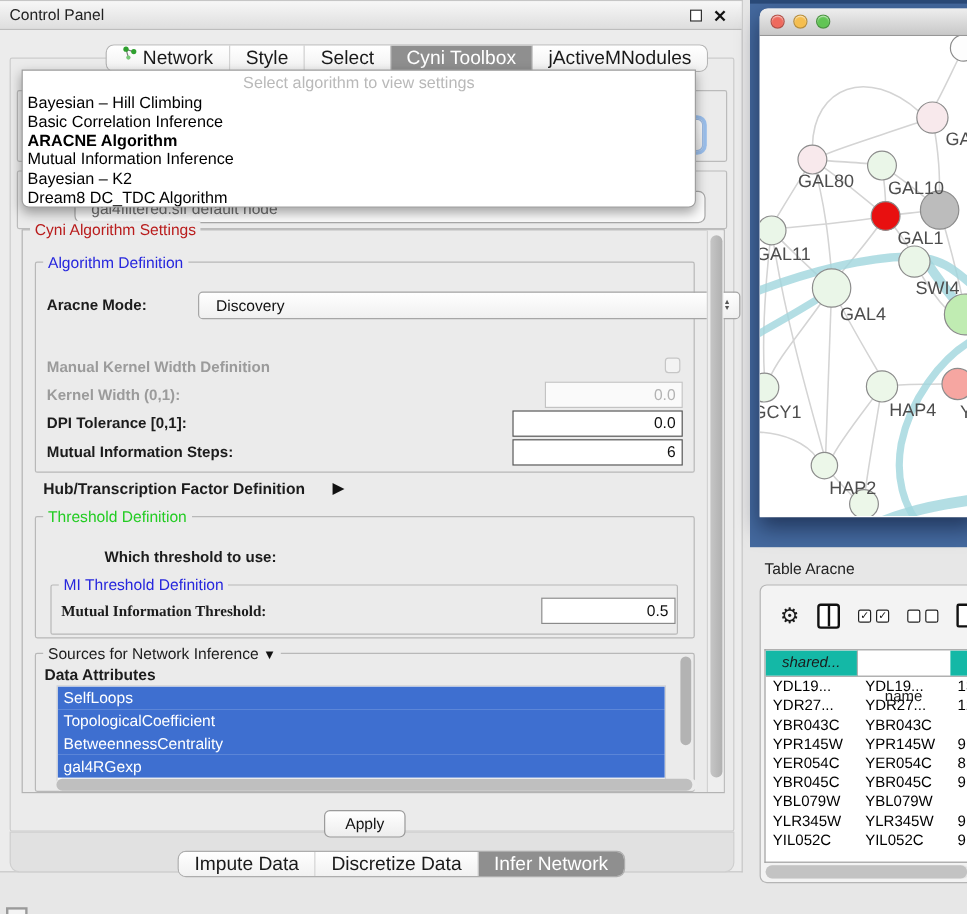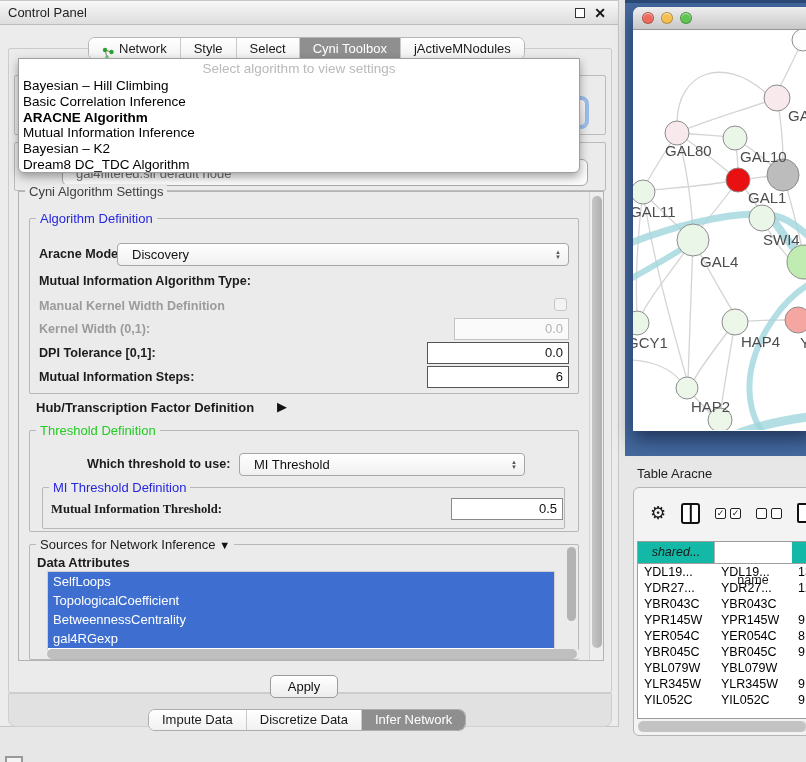--- a/index.html
+++ b/index.html
@@ -14,23 +14,23 @@
     background:linear-gradient(#f7f7f7,#dedede); border-bottom:1px solid #bdbdbd;
     font-size:13px; color:#222; line-height:24px; padding-left:8px; }
   .cp-titlebar .float-icon { position:absolute; right:33px; top:7px; width:10px; height:10px;
     border:1.5px solid #333; background:#fff; }
   .cp-titlebar .close-icon { position:absolute; right:12px; top:0; font-weight:bold;
     font-size:14px; color:#111; cursor:default; }
 
   
   #top-tabs { position:absolute; left:88px; top:36px; height:23px; display:flex;
     border:1px solid #b5b5b5; border-radius:7px; overflow:hidden; background:#fdfdfd; z-index:5; }
-  .tab { font-size:13px; color:#1a1a1a; padding:0 13px; line-height:21px;
+  .tab { font-size:16px; color:#1a1a1a; padding:0 13px; line-height:21px;
     border-right:1px solid #c9c9c9; background:linear-gradient(#ffffff,#f1f1f1);
-    display:flex; align-items:flex-end; gap:5px; white-space:nowrap; }
+    display:flex; align-items:flex-start; gap:5px; white-space:nowrap; }
   .tab:last-child { border-right:none; }
   .tab.selected { background:#8f8f8f; color:#fff; }
   #bottom-tabs { position:absolute; left:148px; top:708px; height:22px; display:flex;
     border:1px solid #adadad; border-radius:7px; overflow:hidden; background:#fdfdfd; z-index:5; }
 
   
   .cp-contentbox { position:absolute; left:8px; top:47px; width:604px; height:645px;
     background:#ebebeb; border:1px solid #cccccc; border-radius:2px; }
   .cp-bottomstrip { position:absolute; left:8px; top:692px; width:604px; height:34px;
     background:#e1e1e1; border:1px solid #cfcfcf; border-radius:0 0 8px 8px; }
@@ -59,21 +59,21 @@
     border:1px solid #b3b3b3; background:#ebebeb; }
   .legend { position:absolute; top:-8px; left:6px; background:#ebebeb; padding:0 4px;
     font-size:13px; white-space:nowrap; z-index:2; }
   .legend.blue { color:#2626dd; }
   .legend.green { color:#23cc23; }
   .groupbox { position:absolute; border:1px solid #b8b8b8; border-radius:2px;padding-left:35px; }
   .flabel { position:absolute; font-size:12.6px; font-weight:bold; color:#1c1c1c; white-space:nowrap; }
   .flabel.disabled { color:#9b9b9b; }
   .combo { position:absolute; height:23px; background:linear-gradient(#ffffff,#f0f0f0);
     border:1px solid #a6a6a6; border-radius:4px; font-size:13px; color:#111;
-    line-height:21px; padding-left:14px; }
+    line-height:21px; padding-left:14px;margin-left:48px; }
   .combo .stepper { position:absolute; right:4px; top:0; height:21px; width:12px;
     display:flex; flex-direction:column; justify-content:center; align-items:center;
     color:#555; font-size:6px; line-height:5px; }
   .tfield { position:absolute; height:22px; background:#fff; border:1px solid #555;
     font-size:13px; color:#111; text-align:right; padding:0 5px; line-height:20px; }
   .tfield.disabled { background:#fafafa; border:1px solid #c3c3c3; color:#b3b3b3; }
   .checkbox { position:absolute; width:13px; height:13px; border:1px solid #c6c6c6;
     border-radius:3px; background:#f3f3f3; }
   .arrow-right { font-size:13px; color:#111; }
   .arrow-down { font-size:11px; color:#111; }
@@ -195,56 +195,48 @@
           <div class="dd-item">Bayesian – Hill Climbing</div>
           <div class="dd-item">Basic Correlation Inference</div>
           <div class="dd-item bold">ARACNE Algorithm</div>
           <div class="dd-item">Mutual Information Inference</div>
           <div class="dd-item">Bayesian – K2</div>
           <div class="dd-item">Dream8 DC_TDC Algorithm</div>
         </div>
     </div>
 
     <div id="settings-panel">
-      <span class="legend" style="color:#404040">Cyni Algorithm Settings</span>
+      <span class="legend" style="color:#b91c1c">Cyni Algorithm Settings</span>
 
       <div class="groupbox" style="left:10px; top:26px; width:550px; height:176px;">
         <span class="legend blue">Algorithm Definition</span>
         <span class="flabel" style="left:9px; top:28px;">Aracne Mode:</span>
         <div class="combo" style="left:87px; top:24px; width:452px;">
           <span>Discovery</span>
           <span class="stepper">
               <span>▲</span>
               <span>▼</span>
             </span>
         </div>
-        <span class="flabel" style="left:9px; top:55px;">Mutual Information Algorithm Type:</span>
         <span class="flabel disabled" style="left:9px; top:80px;">Manual Kernel Width Definition</span>
         <span class="checkbox" style="left:524px; top:79px;"></span>
         <span class="flabel disabled" style="left:9px; top:103px;">Kernel Width (0,1):</span>
         <div class="tfield disabled" style="left:424px; top:99px; width:115px;">0.0</div>
         <span class="flabel" style="left:9px; top:127px;text-align:right;">DPI Tolerance [0,1]:</span>
         <div class="tfield" style="left:397px; top:123px; width:142px;">0.0</div>
         <span class="flabel" style="left:9px; top:151px;">Mutual Information Steps:</span>
         <div class="tfield" style="left:397px; top:147px; width:142px;">6</div>
       </div>
 
       <span class="flabel" style="left:17px; top:208px; font-size:13px;">Hub/Transcription Factor Definition</span>
       <span class="arrow-right" style="position:absolute; left:258px; top:207px;">▶</span>
 
       <div class="groupbox" style="left:10px; top:238px; width:550px; height:102px;">
         <span class="legend green">Threshold Definition</span>
         <span class="flabel" style="left:57px; top:26px;">Which threshold to use:</span>
-        <div class="combo" style="left:209px; top:22px; width:286px;">
-          <span>MI Threshold</span>
-          <span class="stepper">
-              <span>▲</span>
-              <span>▼</span>
-            </span>
-        </div>
         <div class="groupbox" style="left:12px; top:56px; width:523px; height:42px; background:#ebebeb;">
           <span class="legend blue">MI Threshold Definition</span>
           <span class="flabel" style="left:8px; top:14px;font-family:Liberation Serif, serif;">Mutual Information Threshold:</span>
           <div class="tfield" style="left:408px; top:10px; width:112px; border:1px solid #8a8a8a;">0.5</div>
         </div>
       </div>
 
       <div class="groupbox" style="left:10px; top:352px; width:550px; height:116px;">
         <span class="legend" style="color:#1c1c1c;">
           <span>Sources for Network Inference</span>

